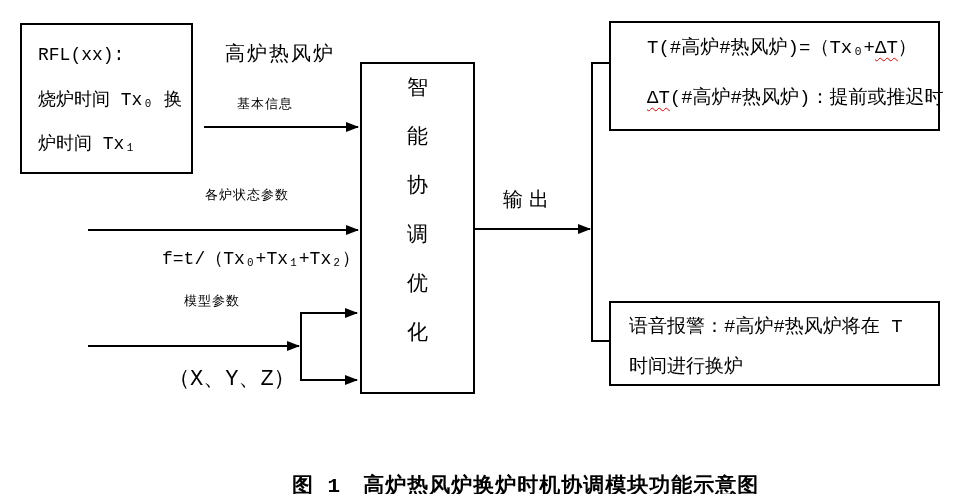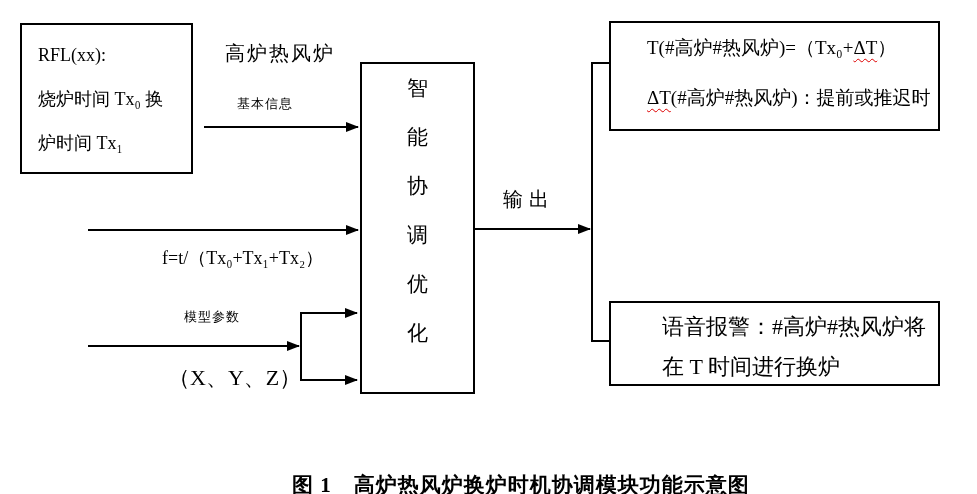--- a/index.html
+++ b/index.html
@@ -2,56 +2,56 @@
 <html><head>
 <meta charset="utf-8">
 <style>
   html, body { margin: 0; padding: 0; background: #ffffff; }
   .canvas {
     position: relative;
     width: 977px;
     height: 494px;
     background: #ffffff;
     color: #000000;
-    font-family: Liberation Serif, serif;
+    font-family: Liberation Mono, monospace;
     overflow: hidden;
     border-radius: 25px;
   }
   .box {
     position: absolute;
     border: 2px solid #000000;
     background: #ffffff;
     box-sizing: border-box;
   }
   
   .rfl-box { left: 20px; top: 23px; width: 173px; height: 151px; padding: 8px 0 0 16px; }
   .rfl-line { height: 44px; display: flex; align-items: center; font-size: 18px; white-space: nowrap; }
   
   .center-box { left: 360px; top: 62px; width: 115px; height: 332px; text-align: center; }
   .center-char { line-height: 49px; font-size: 21px; }
   
   .out-top-box { left: 609px; top: 21px; width: 331px; height: 110px; padding: 12px 0 0 36px; }
   .out-top-line { height: 26px; line-height: 26px; margin-bottom: 24px; font-size: 19px; white-space: nowrap; }
   .out-bottom-box { left: 609px; top: 301px; width: 331px; height: 85px; padding: 4px 8px 0 18px; }
-  .out-bottom-text { line-height: 40px; font-size: 22px; margin-left: 33px; }
+  .out-bottom-text { line-height: 40px; font-size: 19px; }
   .wavy {
     text-decoration-line: underline;
     text-decoration-style: wavy;
     text-decoration-color: #dd0000;
     text-decoration-thickness: 1px;
     text-underline-offset: 4px;
     text-decoration-skip-ink: none;
   }
   
   .lbl { position: absolute; font-size: 13px; white-space: nowrap; }
   .lbl-gaolu   { left: 225px; top: 40px;  font-size: 20px; letter-spacing: 2px; }
   .lbl-jiben   { left: 237px; top: 95px;  letter-spacing: 1px; }
   .lbl-gelu    { left: 205px; top: 186px; letter-spacing: 1px; }
   .lbl-f       { left: 162px; top: 246px; font-size: 18px; }
-  .lbl-moxing  { left: 184px; top: 308px; letter-spacing: 1px; }
+  .lbl-moxing  { left: 184px; top: 292px; letter-spacing: 1px; }
   .lbl-xyz     { left: 168px; top: 363px; font-size: 22px; }
   .lbl-shuchu  { left: 503px; top: 186px; font-size: 20px; letter-spacing: 6px; }
   
   .caption {
     position: absolute;
     left: 292px; top: 471px;
     font-size: 21px;
     font-weight: bold;
     letter-spacing: 1px;
     white-space: nowrap;
@@ -88,20 +88,21 @@
   </svg>
 
   <div class="box rfl-box">
     <div class="rfl-line">RFL(xx):</div>
     <div class="rfl-line">烧炉时间 Tx₀ 换</div>
     <div class="rfl-line">炉时间 Tx₁</div>
   </div>
 
   <div class="lbl lbl-gaolu">高炉热风炉</div>
   <div class="lbl lbl-jiben">基本信息</div>
+  <div class="lbl lbl-gelu">各炉状态参数</div>
   <div class="lbl lbl-f">f=t/（Tx₀+Tx₁+Tx₂）</div>
   <div class="lbl lbl-moxing">模型参数</div>
   <div class="lbl lbl-xyz">（X、Y、Z）</div>
 
   <div class="box center-box">
     <div class="center-char">智</div>
     <div class="center-char">能</div>
     <div class="center-char">协</div>
     <div class="center-char">调</div>
     <div class="center-char">优</div>

